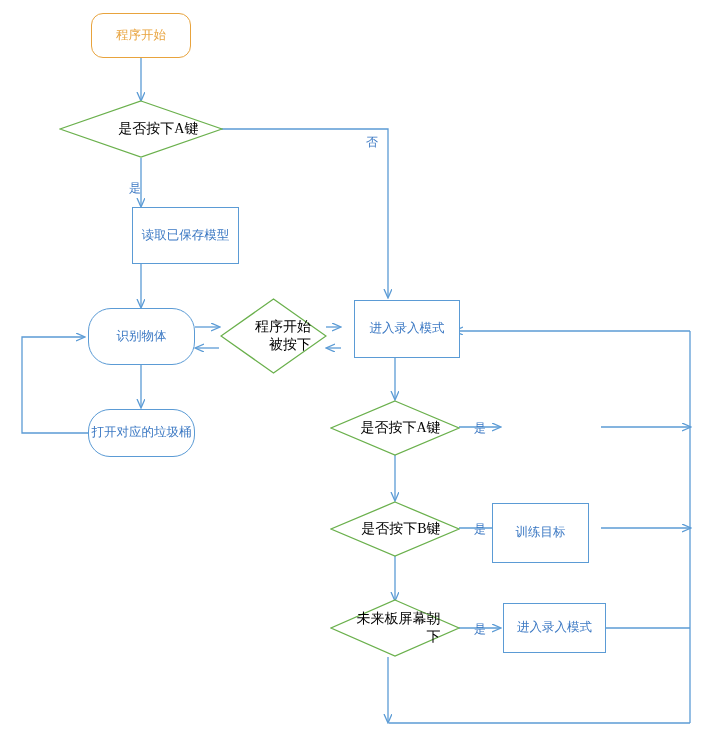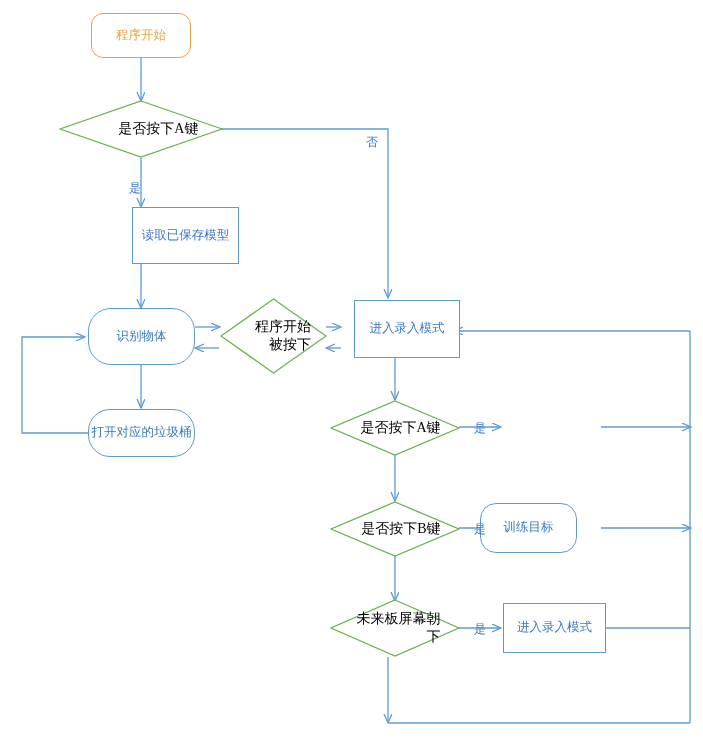--- a/index.html
+++ b/index.html
@@ -177,21 +177,21 @@
   </div>
 
 
   <div class="node diamond" style="left:330px; top:501px; width:130px; height:56px;">
     <svg class="dshape" viewBox="0 0 130 56" preserveAspectRatio="none">
       <polygon points="65,1 129,28 65,55 1,28" fill="#ffffff" stroke="#6ab04c" stroke-width="1.3"></polygon>
     </svg>
     <span class="dlabel">是否按下B键</span>
   </div>
 
-  <div class="node box" style="left:480px; top:503px; width:97px; height:50px;border-radius:16px;">
+  <div class="node box" style="left:492px; top:503px; width:97px; height:60px;">
     <span>训练目标</span>
   </div>
 
   <div class="node diamond" style="left:330px; top:599px; width:130px; height:58px;">
     <svg class="dshape" viewBox="0 0 130 58" preserveAspectRatio="none">
       <polygon points="65,1 129,29 65,57 1,29" fill="#ffffff" stroke="#6ab04c" stroke-width="1.3"></polygon>
     </svg>
     <span class="dlabel">
       <span>未来板屏幕朝</span><br>
       <span>下</span>

